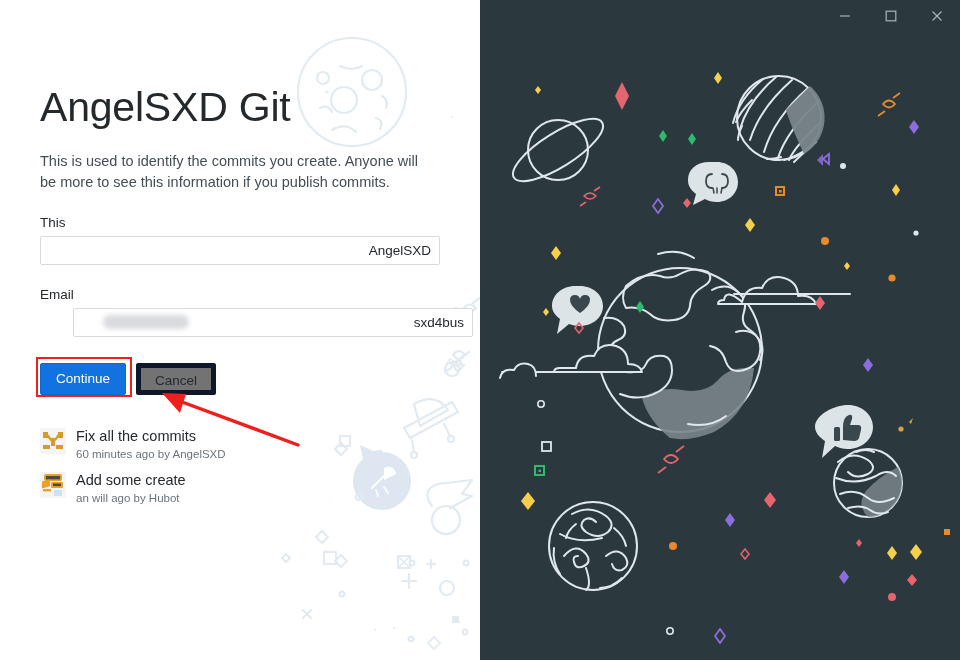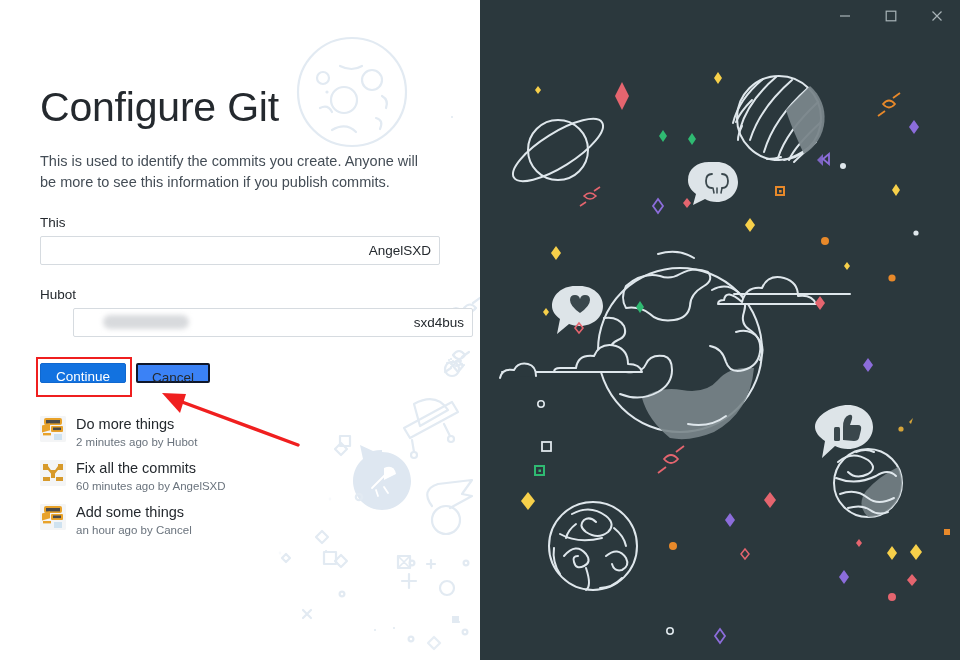--- a/index.html
+++ b/index.html
@@ -82,35 +82,35 @@
     margin-top: 26px;
     display: flex;
     gap: 10px;
     align-items: center;
     position: relative;
     width: 400px;
   }
   .btn {
     font-family: "Liberation Sans", sans-serif;
     font-size: 13.5px;
-    height: 20px;
+    height: 32px;
     border-radius: 2px;
     cursor: pointer;
     padding: 0 14px;
     line-height: 26px;
   }
   #continue-button {
     background: #1272e0;
     border: 1px solid #1068cf;
     color: #ffffff;
     min-width: 86px;
   }
   #cancel-button {
-    background: #3b82f6;
-    border: 2px solid #0f172a;
+    background: #737373;
+    border: 5px solid #0f172a;
     color: #24292e;
     min-width: 64px;
   }
   
   #highlight-box {
     position: absolute;
     left: -4px; top: -6px;
     width: 96px; height: 40px;
     border: 2px solid #ef1f1f;
     pointer-events: none;
@@ -269,67 +269,49 @@
           <circle cx="466" cy="563" r="2.4"></circle>
           <path d="M464 308 q6 -7 12 0 q-6 7 -12 0z"></path>
           <path d="M473 303 l7 -5"></path>
           <path d="M466 315 l-6 5"></path>
         </g>
       </g>
     </svg>
 
     <div id="form-wrap">
 
-      <h1 id="page-title">Configure Git</h1>
+      <h1 id="page-title">AngelSXD Git</h1>
 
       <p id="page-desc">This is used to identify the commits you create. Anyone will be more to see this information if you publish commits.</p>
 
       <div class="field">
         <label class="field-label">This</label>
         <input class="field-input" type="text" id="name-input" value="AngelSXD" style="">
       </div>
 
       <div class="field">
-        <label class="field-label">Hubot</label>
+        <label class="field-label">Email</label>
         <div class="field-email-holder">
           <input class="field-input" type="text" id="email-input" value="sxd4bus" style="">
           <div id="email-redaction"></div>
         </div>
       </div>
 
       <div id="btn-row">
         <button class="btn" id="continue-button">Continue</button>
         <button class="btn" id="cancel-button">Cancel</button>
         <div id="highlight-box"></div>
         <svg id="callout-arrow" viewBox="0 0 160 62">
           <path d="M158 60 L34 14" stroke="#f01f1f" stroke-width="3.4" stroke-linecap="round" fill="none"></path>
           <path d="M22 8 L46 9 L40 28 Z" fill="#f01f1f"></path>
         </svg>
       </div>
 
       <div id="commit-list">
 
-        <div class="commit-row">
-          <div class="commit-avatar">
-            <svg viewBox="0 0 26 26" width="26" height="26">
-              <rect width="26" height="26" fill="#f4f5f6"></rect>
-              <rect x="4" y="2" width="18" height="7" rx="2" fill="#e8a22a"></rect>
-              <rect x="6" y="4" width="14" height="3.4" fill="#4a4a4a"></rect>
-              <rect x="2" y="10" width="8" height="7" fill="#e8a22a" transform="skewY(-16)"></rect>
-              <rect x="11" y="10" width="12" height="6" rx="1" fill="#e8a22a"></rect>
-              <rect x="13" y="11.5" width="8" height="2.6" fill="#4a4a4a"></rect>
-              <rect x="14" y="18" width="8" height="6" fill="#cfe2f0"></rect>
-              <rect x="3" y="17" width="8" height="2.4" fill="#e8a22a"></rect>
-            </svg>
-          </div>
-          <div class="commit-text">
-            <span class="commit-summary">Do more things</span>
-            <span class="commit-meta">2 minutes ago by Hubot</span>
-          </div>
-        </div>
 
         <div class="commit-row">
           <div class="commit-avatar">
             <svg viewBox="0 0 26 26" width="26" height="26">
               <rect width="26" height="26" fill="#f4f5f6"></rect>
               <rect x="3" y="4" width="5" height="6" fill="#d79a2b"></rect>
               <rect x="18" y="4" width="5" height="6" fill="#d79a2b"></rect>
               <path d="M8 6 L13 13 L18 6 L18 10 L13 16 L8 10 Z" fill="#d79a2b"></path>
               <rect x="11" y="10" width="4" height="8" fill="#d79a2b"></rect>
               <rect x="3" y="17" width="7" height="4" fill="#d79a2b"></rect>
@@ -349,22 +331,22 @@
               <rect x="4" y="2" width="18" height="7" rx="2" fill="#e8a22a"></rect>
               <rect x="6" y="4" width="14" height="3.4" fill="#4a4a4a"></rect>
               <rect x="2" y="10" width="8" height="7" fill="#e8a22a" transform="skewY(-16)"></rect>
               <rect x="11" y="10" width="12" height="6" rx="1" fill="#e8a22a"></rect>
               <rect x="13" y="11.5" width="8" height="2.6" fill="#4a4a4a"></rect>
               <rect x="14" y="18" width="8" height="6" fill="#cfe2f0"></rect>
               <rect x="3" y="17" width="8" height="2.4" fill="#e8a22a"></rect>
             </svg>
           </div>
           <div class="commit-text">
-            <span class="commit-summary">Add some things</span>
-            <span class="commit-meta">an hour ago by Cancel</span>
+            <span class="commit-summary">Add some create</span>
+            <span class="commit-meta">an will ago by Hubot</span>
           </div>
         </div>
 
       </div>
     </div>
   </div>
 
   <div id="right">
 
     <svg id="space-art" viewBox="0 0 480 660" width="480" height="660">

